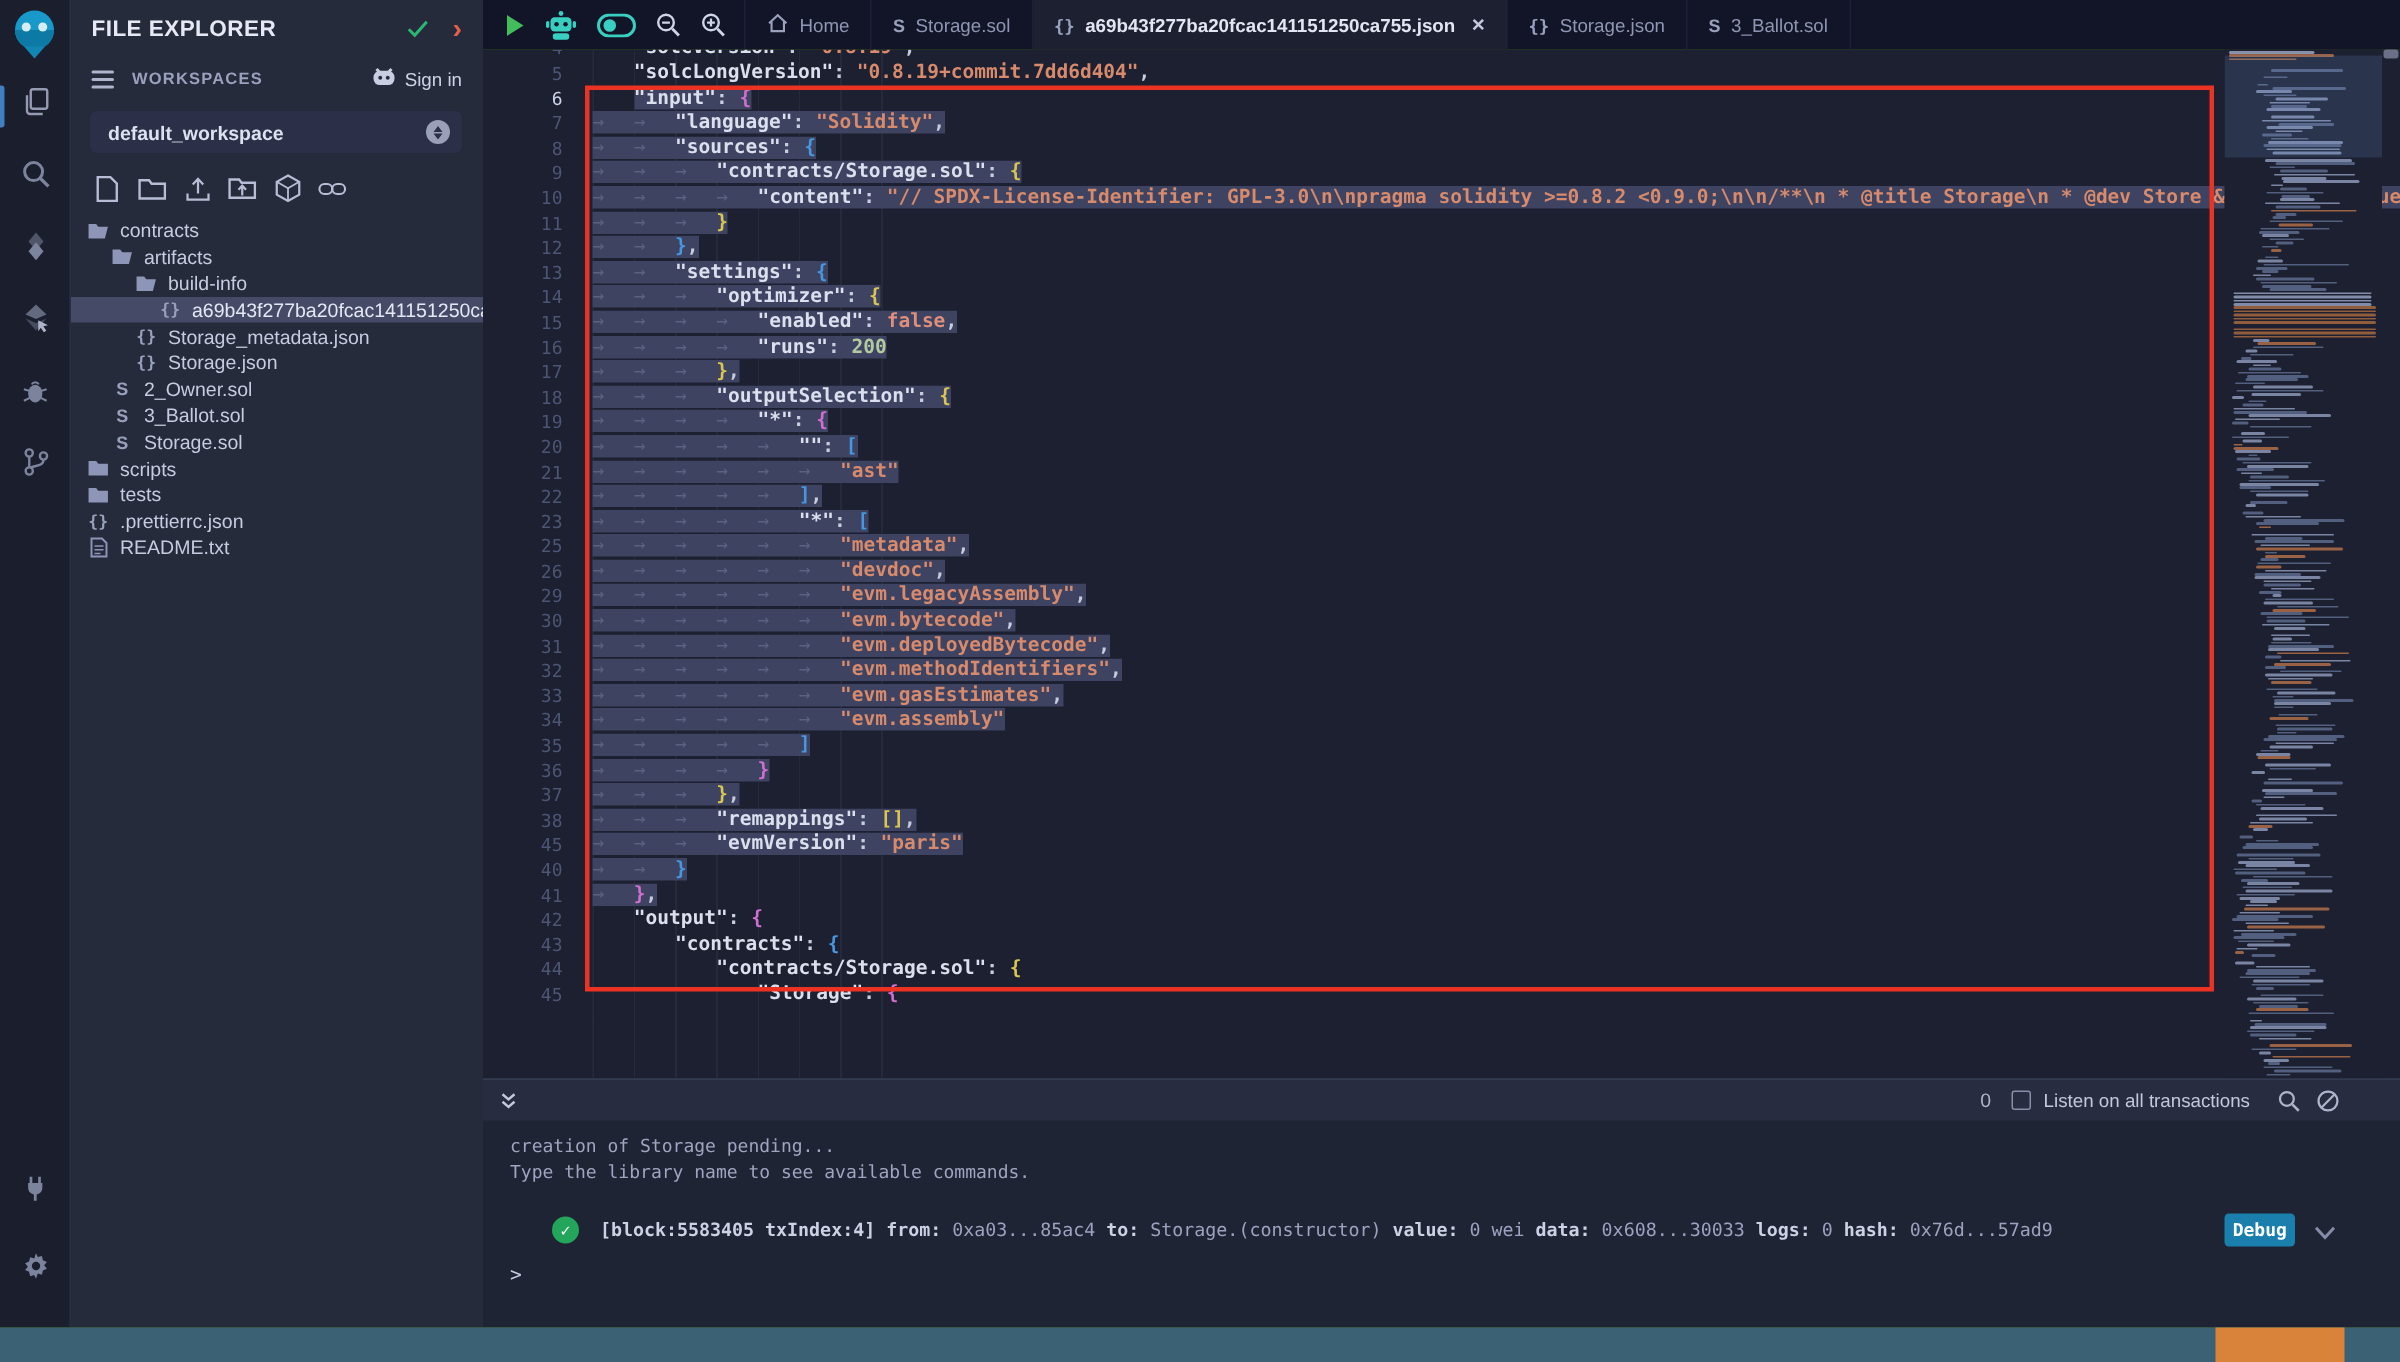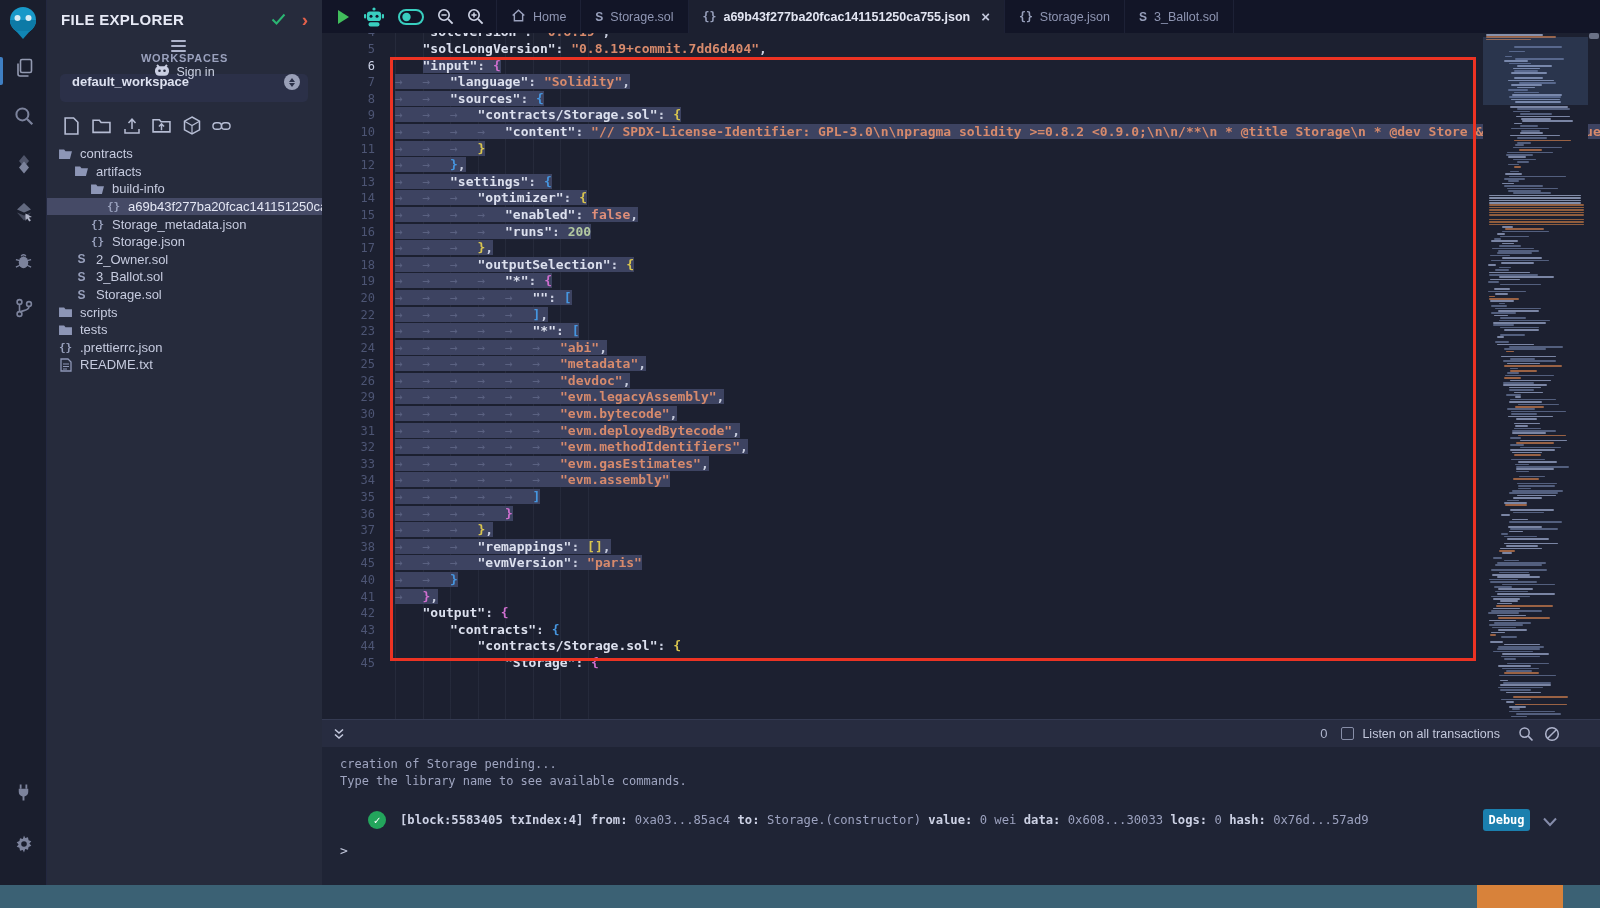--- a/index.html
+++ b/index.html
@@ -16,27 +16,27 @@
   .ab-icon { width:24px; height:24px; display:flex; align-items:center; justify-content:center; opacity:.85; cursor:pointer; }
   .ab-active-indicator { position:absolute; left:0; top:57px; width:3px; height:28px; background:#3f7fc2; border-radius:0 2px 2px 0; }
 
   
   .side-panel { position:absolute; left:47px; top:0; width:275px; height:885px;
                 background:#262b3c; z-index:4; }
   .panel-header { height:38px; display:flex; align-items:center; padding:0 14px; }
   .panel-title { font-size:15px; font-weight:bold; color:#e6e9f5; letter-spacing:.3px; flex:1; }
   .hdr-check { margin-right:16px; display:flex; }
   .hdr-chevron { color:#e2604b; font-size:19px; font-weight:bold; line-height:1; }
-  .workspaces-row { height:26px; display:flex; align-items:center; padding:0 14px; margin-top:2px;flex-direction:column; }
+  .workspaces-row { height:26px; display:flex; align-items:center; padding:0 14px; margin-top:2px; }
   .hamburger { width:15px; display:flex; flex-direction:column; gap:3px; margin-right:12px; }
   .hamburger i { display:block; height:2px; background:#aeb4cc; border-radius:1px; }
   .workspaces-label { font-size:11px; font-weight:bold; letter-spacing:.8px; color:#9aa1bd; flex:1; }
   .sign-in { display:flex; align-items:center; gap:6px; font-size:12.5px; color:#cdd2e4; cursor:pointer; }
   .workspace-select { margin:8px 13px 0 13px; width:248px; height:28px; background:#2b3048; border-radius:5px;
-                      display:flex; padding:0 8px 0 12px; cursor:pointer; }
+                      display:flex; align-items:center; padding:0 8px 0 12px; cursor:pointer; }
   .workspace-name { flex:1; font-size:13px; font-weight:bold; color:#dde1f0; }
   .updown-circle { width:16px; height:16px; border-radius:50%; background:#9aa0b8; display:flex; flex-direction:column; align-items:center; justify-content:center; gap:1px; }
   .updown-circle b { width:0; height:0; border-left:3.5px solid transparent; border-right:3.5px solid transparent; }
   .updown-circle .up { border-bottom:4px solid #2b3048; }
   .updown-circle .dn { border-top:4px solid #2b3048; }
   .file-toolbar { display:flex; gap:11px; padding:14px 0 6px 15px; align-items:center; }
   .ft-icon { width:19px; height:19px; display:flex; align-items:center; justify-content:center; cursor:pointer; }
 
   
   .tree { margin-top:4px; }
@@ -433,23 +433,23 @@
         <div class="editor-row"><span class="ln">11</span><span class="code"><span class="selbg"><span class="tab-ind">→</span><span class="tab-ind">→</span><span class="tab-ind">→</span><span class="tk-y">}</span></span></span></div>
         <div class="editor-row"><span class="ln">12</span><span class="code"><span class="selbg"><span class="tab-ind">→</span><span class="tab-ind">→</span><span class="tk-u">}</span><span class="tk-p">,</span></span></span></div>
         <div class="editor-row"><span class="ln">13</span><span class="code"><span class="selbg"><span class="tab-ind">→</span><span class="tab-ind">→</span><span class="tk-k">"settings"</span><span class="tk-p">: </span><span class="tk-u">{</span></span></span></div>
         <div class="editor-row"><span class="ln">14</span><span class="code"><span class="selbg"><span class="tab-ind">→</span><span class="tab-ind">→</span><span class="tab-ind">→</span><span class="tk-k">"optimizer"</span><span class="tk-p">: </span><span class="tk-y">{</span></span></span></div>
         <div class="editor-row"><span class="ln">15</span><span class="code"><span class="selbg"><span class="tab-ind">→</span><span class="tab-ind">→</span><span class="tab-ind">→</span><span class="tab-ind">→</span><span class="tk-k">"enabled"</span><span class="tk-p">: </span><span class="tk-b">false</span><span class="tk-p">,</span></span></span></div>
         <div class="editor-row"><span class="ln">16</span><span class="code"><span class="selbg"><span class="tab-ind">→</span><span class="tab-ind">→</span><span class="tab-ind">→</span><span class="tab-ind">→</span><span class="tk-k">"runs"</span><span class="tk-p">: </span><span class="tk-n">200</span></span></span></div>
         <div class="editor-row"><span class="ln">17</span><span class="code"><span class="selbg"><span class="tab-ind">→</span><span class="tab-ind">→</span><span class="tab-ind">→</span><span class="tk-y">}</span><span class="tk-p">,</span></span></span></div>
         <div class="editor-row"><span class="ln">18</span><span class="code"><span class="selbg"><span class="tab-ind">→</span><span class="tab-ind">→</span><span class="tab-ind">→</span><span class="tk-k">"outputSelection"</span><span class="tk-p">: </span><span class="tk-y">{</span></span></span></div>
         <div class="editor-row"><span class="ln">19</span><span class="code"><span class="selbg"><span class="tab-ind">→</span><span class="tab-ind">→</span><span class="tab-ind">→</span><span class="tab-ind">→</span><span class="tk-k">"*"</span><span class="tk-p">: </span><span class="tk-m">{</span></span></span></div>
         <div class="editor-row"><span class="ln">20</span><span class="code"><span class="selbg"><span class="tab-ind">→</span><span class="tab-ind">→</span><span class="tab-ind">→</span><span class="tab-ind">→</span><span class="tab-ind">→</span><span class="tk-k">""</span><span class="tk-p">: </span><span class="tk-u">[</span></span></span></div>
+        <div class="editor-row"><span class="ln">21</span><span class="code"><span class="selbg"><span class="tab-ind">→</span><span class="tab-ind">→</span><span class="tab-ind">→</span><span class="tab-ind">→</span><span class="tab-ind">→</span><span class="tab-ind">→</span><span class="tk-s">"ast"</span></span></span></div>
         <div class="editor-row"><span class="ln">22</span><span class="code"><span class="selbg"><span class="tab-ind">→</span><span class="tab-ind">→</span><span class="tab-ind">→</span><span class="tab-ind">→</span><span class="tab-ind">→</span><span class="tk-u">]</span><span class="tk-p">,</span></span></span></div>
         <div class="editor-row"><span class="ln">23</span><span class="code"><span class="selbg"><span class="tab-ind">→</span><span class="tab-ind">→</span><span class="tab-ind">→</span><span class="tab-ind">→</span><span class="tab-ind">→</span><span class="tk-k">"*"</span><span class="tk-p">: </span><span class="tk-u">[</span></span></span></div>
-        <div class="editor-row"><span class="ln">24</span><span class="code"><span class="selbg"><span class="tab-ind">→</span><span class="tab-ind">→</span><span class="tab-ind">→</span><span class="tab-ind">→</span><span class="tab-ind">→</span><span class="tab-ind">→</span><span class="tk-s">"abi"</span><span class="tk-p">,</span></span></span></div>
         <div class="editor-row"><span class="ln">25</span><span class="code"><span class="selbg"><span class="tab-ind">→</span><span class="tab-ind">→</span><span class="tab-ind">→</span><span class="tab-ind">→</span><span class="tab-ind">→</span><span class="tab-ind">→</span><span class="tk-s">"metadata"</span><span class="tk-p">,</span></span></span></div>
         <div class="editor-row"><span class="ln">26</span><span class="code"><span class="selbg"><span class="tab-ind">→</span><span class="tab-ind">→</span><span class="tab-ind">→</span><span class="tab-ind">→</span><span class="tab-ind">→</span><span class="tab-ind">→</span><span class="tk-s">"devdoc"</span><span class="tk-p">,</span></span></span></div>
         <div class="editor-row"><span class="ln">29</span><span class="code"><span class="selbg"><span class="tab-ind">→</span><span class="tab-ind">→</span><span class="tab-ind">→</span><span class="tab-ind">→</span><span class="tab-ind">→</span><span class="tab-ind">→</span><span class="tk-s">"evm.legacyAssembly"</span><span class="tk-p">,</span></span></span></div>
         <div class="editor-row"><span class="ln">30</span><span class="code"><span class="selbg"><span class="tab-ind">→</span><span class="tab-ind">→</span><span class="tab-ind">→</span><span class="tab-ind">→</span><span class="tab-ind">→</span><span class="tab-ind">→</span><span class="tk-s">"evm.bytecode"</span><span class="tk-p">,</span></span></span></div>
         <div class="editor-row"><span class="ln">31</span><span class="code"><span class="selbg"><span class="tab-ind">→</span><span class="tab-ind">→</span><span class="tab-ind">→</span><span class="tab-ind">→</span><span class="tab-ind">→</span><span class="tab-ind">→</span><span class="tk-s">"evm.deployedBytecode"</span><span class="tk-p">,</span></span></span></div>
         <div class="editor-row"><span class="ln">32</span><span class="code"><span class="selbg"><span class="tab-ind">→</span><span class="tab-ind">→</span><span class="tab-ind">→</span><span class="tab-ind">→</span><span class="tab-ind">→</span><span class="tab-ind">→</span><span class="tk-s">"evm.methodIdentifiers"</span><span class="tk-p">,</span></span></span></div>
         <div class="editor-row"><span class="ln">33</span><span class="code"><span class="selbg"><span class="tab-ind">→</span><span class="tab-ind">→</span><span class="tab-ind">→</span><span class="tab-ind">→</span><span class="tab-ind">→</span><span class="tab-ind">→</span><span class="tk-s">"evm.gasEstimates"</span><span class="tk-p">,</span></span></span></div>
         <div class="editor-row"><span class="ln">34</span><span class="code"><span class="selbg"><span class="tab-ind">→</span><span class="tab-ind">→</span><span class="tab-ind">→</span><span class="tab-ind">→</span><span class="tab-ind">→</span><span class="tab-ind">→</span><span class="tk-s">"evm.assembly"</span></span></span></div>
         <div class="editor-row"><span class="ln">35</span><span class="code"><span class="selbg"><span class="tab-ind">→</span><span class="tab-ind">→</span><span class="tab-ind">→</span><span class="tab-ind">→</span><span class="tab-ind">→</span><span class="tk-u">]</span></span></span></div>
         <div class="editor-row"><span class="ln">36</span><span class="code"><span class="selbg"><span class="tab-ind">→</span><span class="tab-ind">→</span><span class="tab-ind">→</span><span class="tab-ind">→</span><span class="tk-m">}</span></span></span></div>

